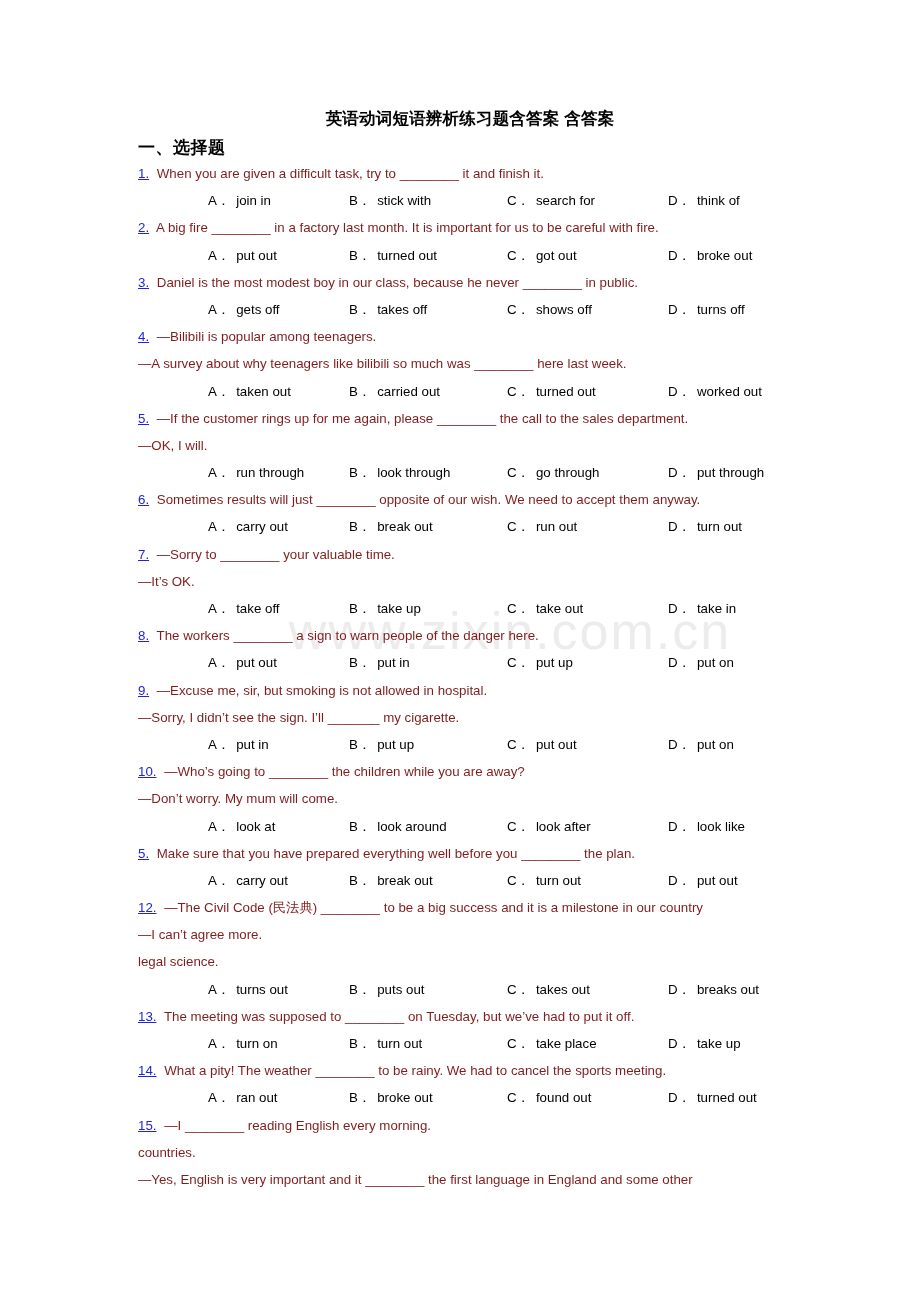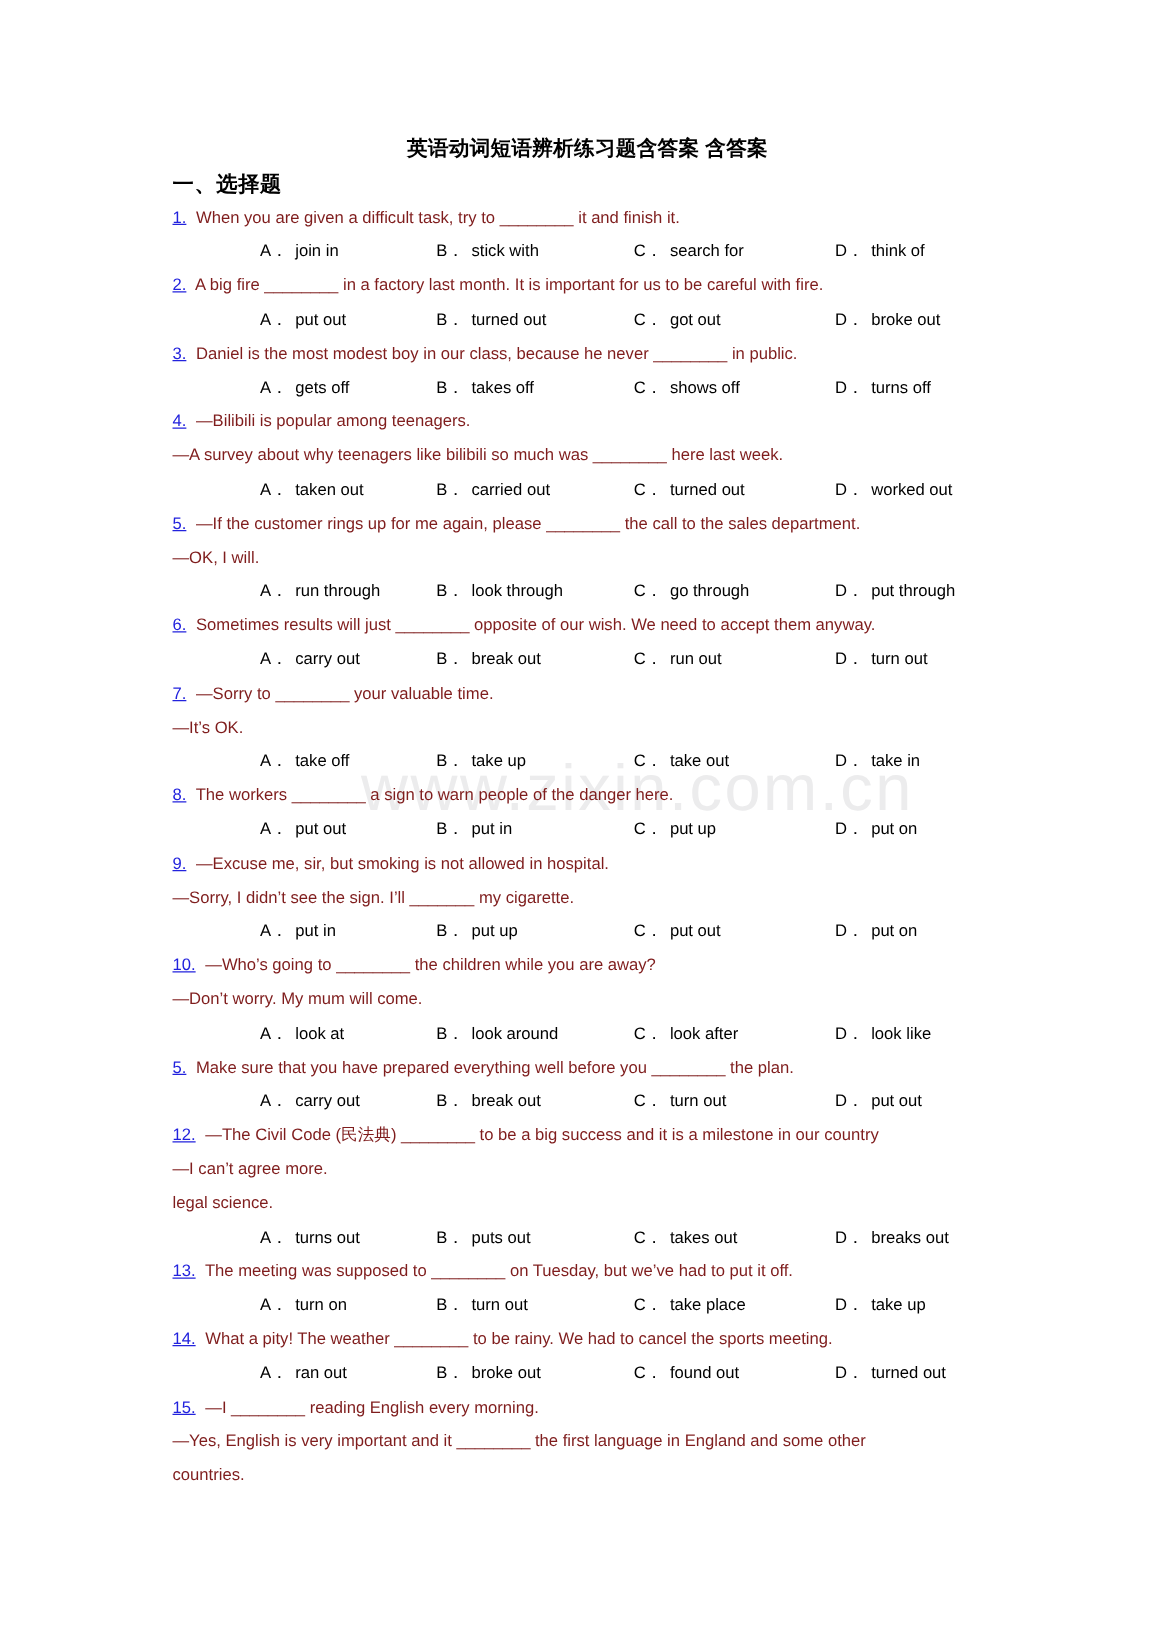--- a/index.html
+++ b/index.html
@@ -231,17 +231,17 @@
         <div class="opt opt-d"><span class="lbl">D．</span><span>take up</span></div>
       </div>
       <div class="line"><span class="qnum">14.</span> <span class="qtext">What a pity! The weather ________ to be rainy. We had to cancel the sports meeting.</span></div>
       <div class="opts">
         <div class="opt opt-a"><span class="lbl">A．</span><span>ran out</span></div>
         <div class="opt opt-b"><span class="lbl">B．</span><span>broke out</span></div>
         <div class="opt opt-c"><span class="lbl">C．</span><span>found out</span></div>
         <div class="opt opt-d"><span class="lbl">D．</span><span>turned out</span></div>
       </div>
       <div class="line"><span class="qnum">15.</span> <span class="qtext">—I ________ reading English every morning.</span></div>
+      <div class="cont"><span class="qtext">countries.</span></div>
       <div class="cont"><span class="qtext">—Yes, English is very important and it ________ the first language in England and some other</span></div>
-      <div class="cont"><span class="qtext">countries.</span></div>
     </div>
 
 </div>
 
 </body></html>

